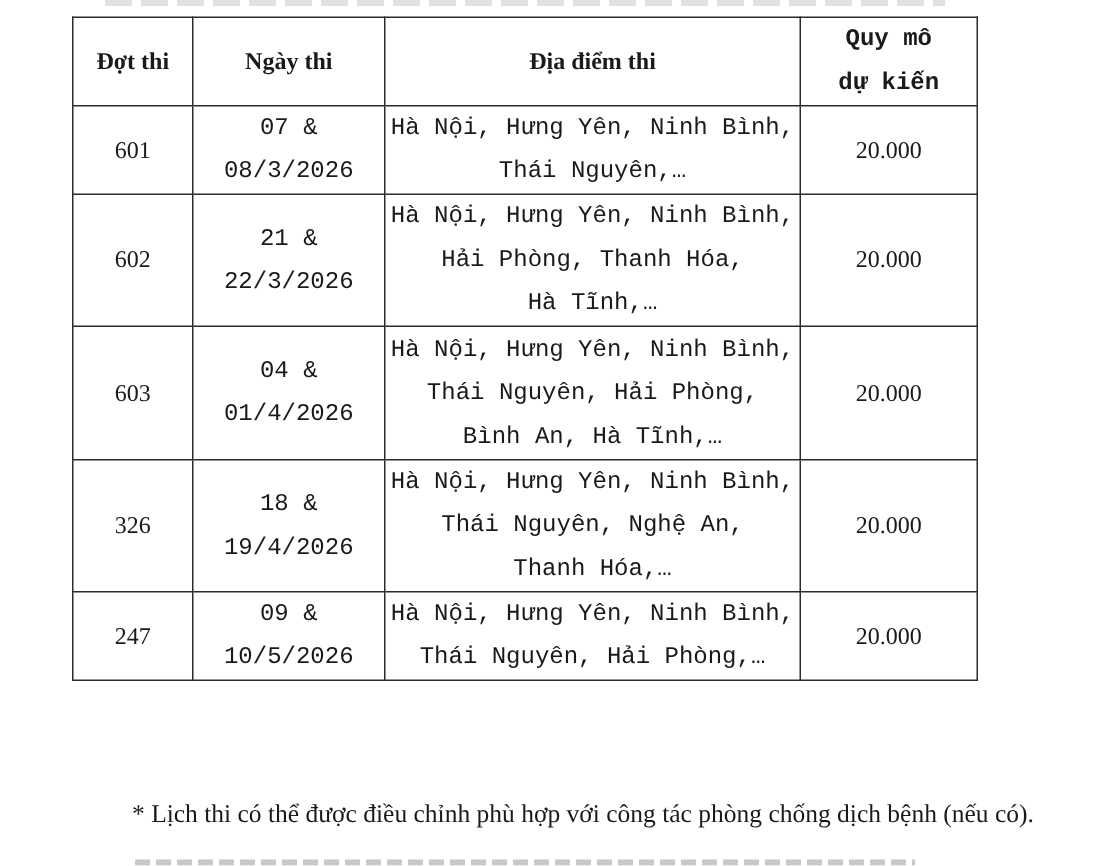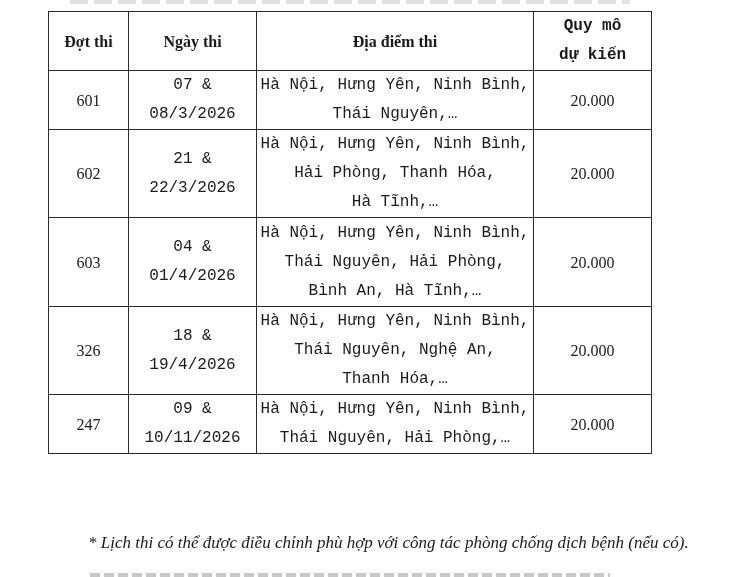--- a/index.html
+++ b/index.html
@@ -65,21 +65,20 @@
     tr.r605 td { height: 57px; }
     tr.r606 td { height: 59px; }
 
     .line { display: block; font-family: Liberation Mono, monospace; }
 
     .note {
       position: absolute;
       left: 40px;
       top: 511px;
       width: 660px;
-      font-style: italic;
       font-size: 17px;
       line-height: 30px;
       text-align: justify;
     }
     .note .indent { display: inline-block; width: 48px; }
   </style>
 </head>
 <body>
 
 <div class="cut-line cut-top"></div>
@@ -155,21 +154,21 @@
         <span class="line">Thái Nguyên, Nghệ An,</span>
         <span class="line">Thanh Hóa,…</span>
       </td>
       <td class="scale">20.000</td>
     </tr>
 
     <tr class="r605">
       <td class="num">247</td>
       <td class="date">
         <span class="line">09 &amp;</span>
-        <span class="line">10/11/2026</span>
+        <span class="line">10/5/2026</span>
       </td>
       <td class="place">
         <span class="line">Hà Nội, Hưng Yên, Ninh Bình,</span>
         <span class="line">Thái Nguyên, Hải Phòng,…</span>
       </td>
       <td class="scale">20.000</td>
     </tr>
 
   </tbody>
 </table>

